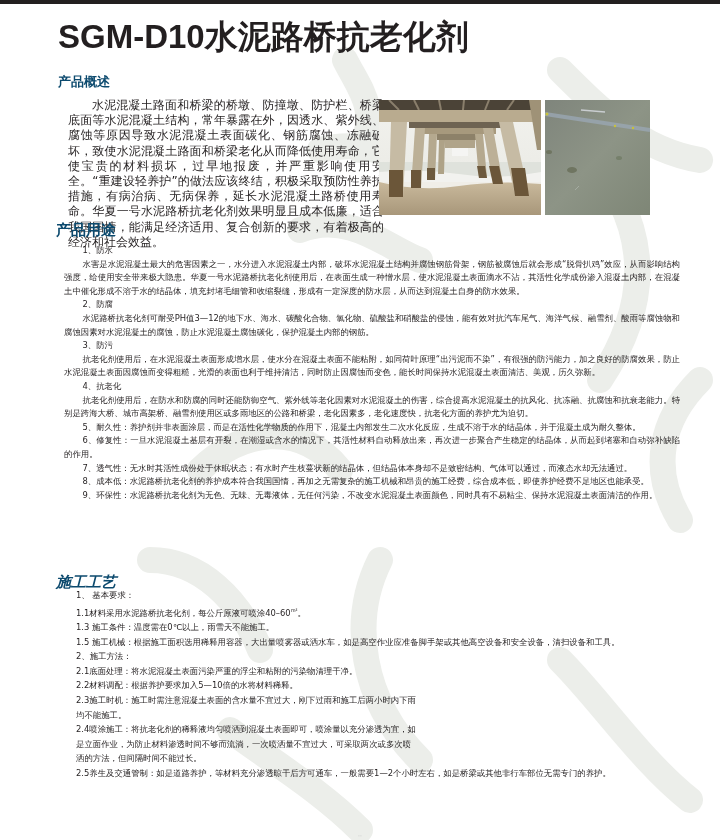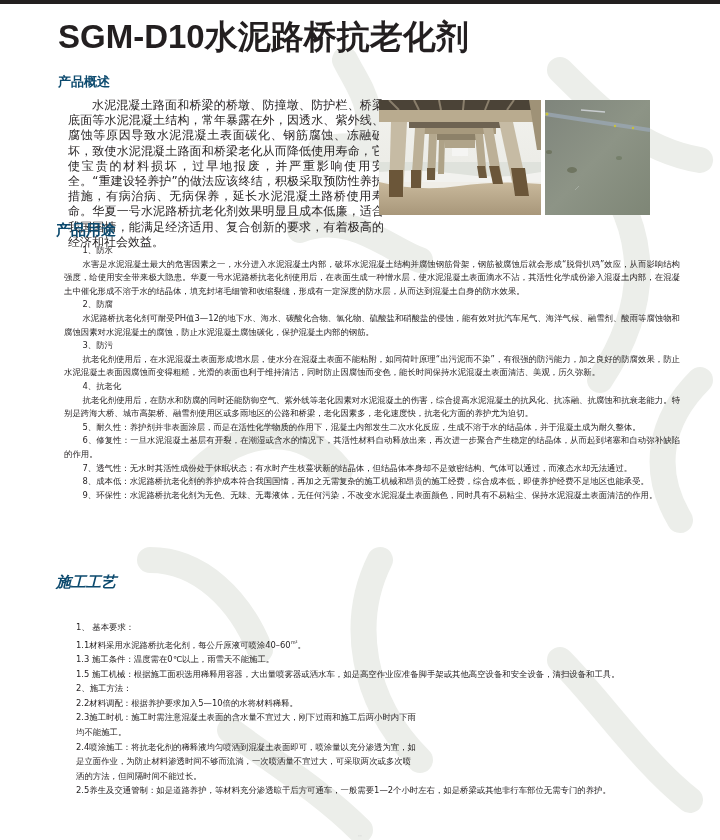--- a/index.html
+++ b/index.html
@@ -173,26 +173,27 @@
     <p class="indent">抗老化剂使用后，在防水和防腐的同时还能防御空气、紫外线等老化因素对水泥混凝土的伤害，综合提高水泥混凝土的抗风化、抗冻融、抗腐蚀和抗衰老能力。特别是跨海大桥、城市高架桥、融雪剂使用区或多雨地区的公路和桥梁，老化因素多，老化速度快，抗老化方面的养护尤为迫切。</p>
     <p class="indent">5、耐久性：养护剂并非表面涂层，而是在活性化学物质的作用下，混凝土内部发生二次水化反应，生成不溶于水的结晶体，并于混凝土成为耐久整体。</p>
     <p class="indent">6、修复性：一旦水泥混凝土基层有开裂，在潮湿或含水的情况下，其活性材料自动释放出来，再次进一步聚合产生稳定的结晶体，从而起到堵塞和自动弥补缺陷的作用。</p>
     <p class="indent">7、透气性：无水时其活性成份处于休眠状态；有水时产生枝蔓状新的结晶体，但结晶体本身却不是致密结构、气体可以通过，而液态水却无法通过。</p>
     <p class="indent">8、成本低：水泥路桥抗老化剂的养护成本符合我国国情，再加之无需复杂的施工机械和昂贵的施工经费，综合成本低，即使养护经费不足地区也能承受。</p>
     <p class="indent">9、环保性：水泥路桥抗老化剂为无色、无味、无毒液体，无任何污染，不改变水泥混凝土表面颜色，同时具有不易粘尘、保持水泥混凝土表面清洁的作用。</p>
   </div>
 
   <div class="section-heading lg" style="top:573px;font-style:italic;">施工工艺</div>
 
-  <div class="craft" style="top:620px;">
+  <div class="craft" style="top:588px;">
     <p class="ind">1、 基本要求：</p>
     <p class="ind"><span>1.1材料采用水泥路桥抗老化剂，每公斤原液可喷涂40–60</span><sup>m²</sup><span>。</span></p>
     <p class="ind">1.3 施工条件：温度需在0℃以上，雨雪天不能施工。</p>
     <p class="wrap-first">1.5 施工机械：根据施工面积选用稀释用容器，大出量喷雾器或洒水车，如是高空作业应准备脚手架或其他高空设备和安全设备，清扫设备和工具。</p>
     <p class="ind">2、施工方法：</p>
+    <p class="ind">2.1底面处理：将水泥混凝土表面污染严重的浮尘和粘附的污染物清理干净。</p>
     <p class="ind">2.2材料调配：根据养护要求加入5—10倍的水将材料稀释。</p>
     <p class="narrow">2.3施工时机：施工时需注意混凝土表面的含水量不宜过大，刚下过雨和施工后两小时内下雨均不能施工。</p>
     <p class="narrow">2.4喷涂施工：将抗老化剂的稀释液均匀喷洒到混凝土表面即可，喷涂量以充分渗透为宜，如是立面作业，为防止材料渗透时间不够而流淌，一次喷洒量不宜过大，可采取两次或多次喷洒的方法，但间隔时间不能过长。</p>
     <p class="wrap-first">2.5养生及交通管制：如是道路养护，等材料充分渗透晾干后方可通车，一般需要1—2个小时左右，如是桥梁或其他非行车部位无需专门的养护。</p>
   </div>
 
   <div class="page-dot">··</div>
 </div>
 
 </body></html>

